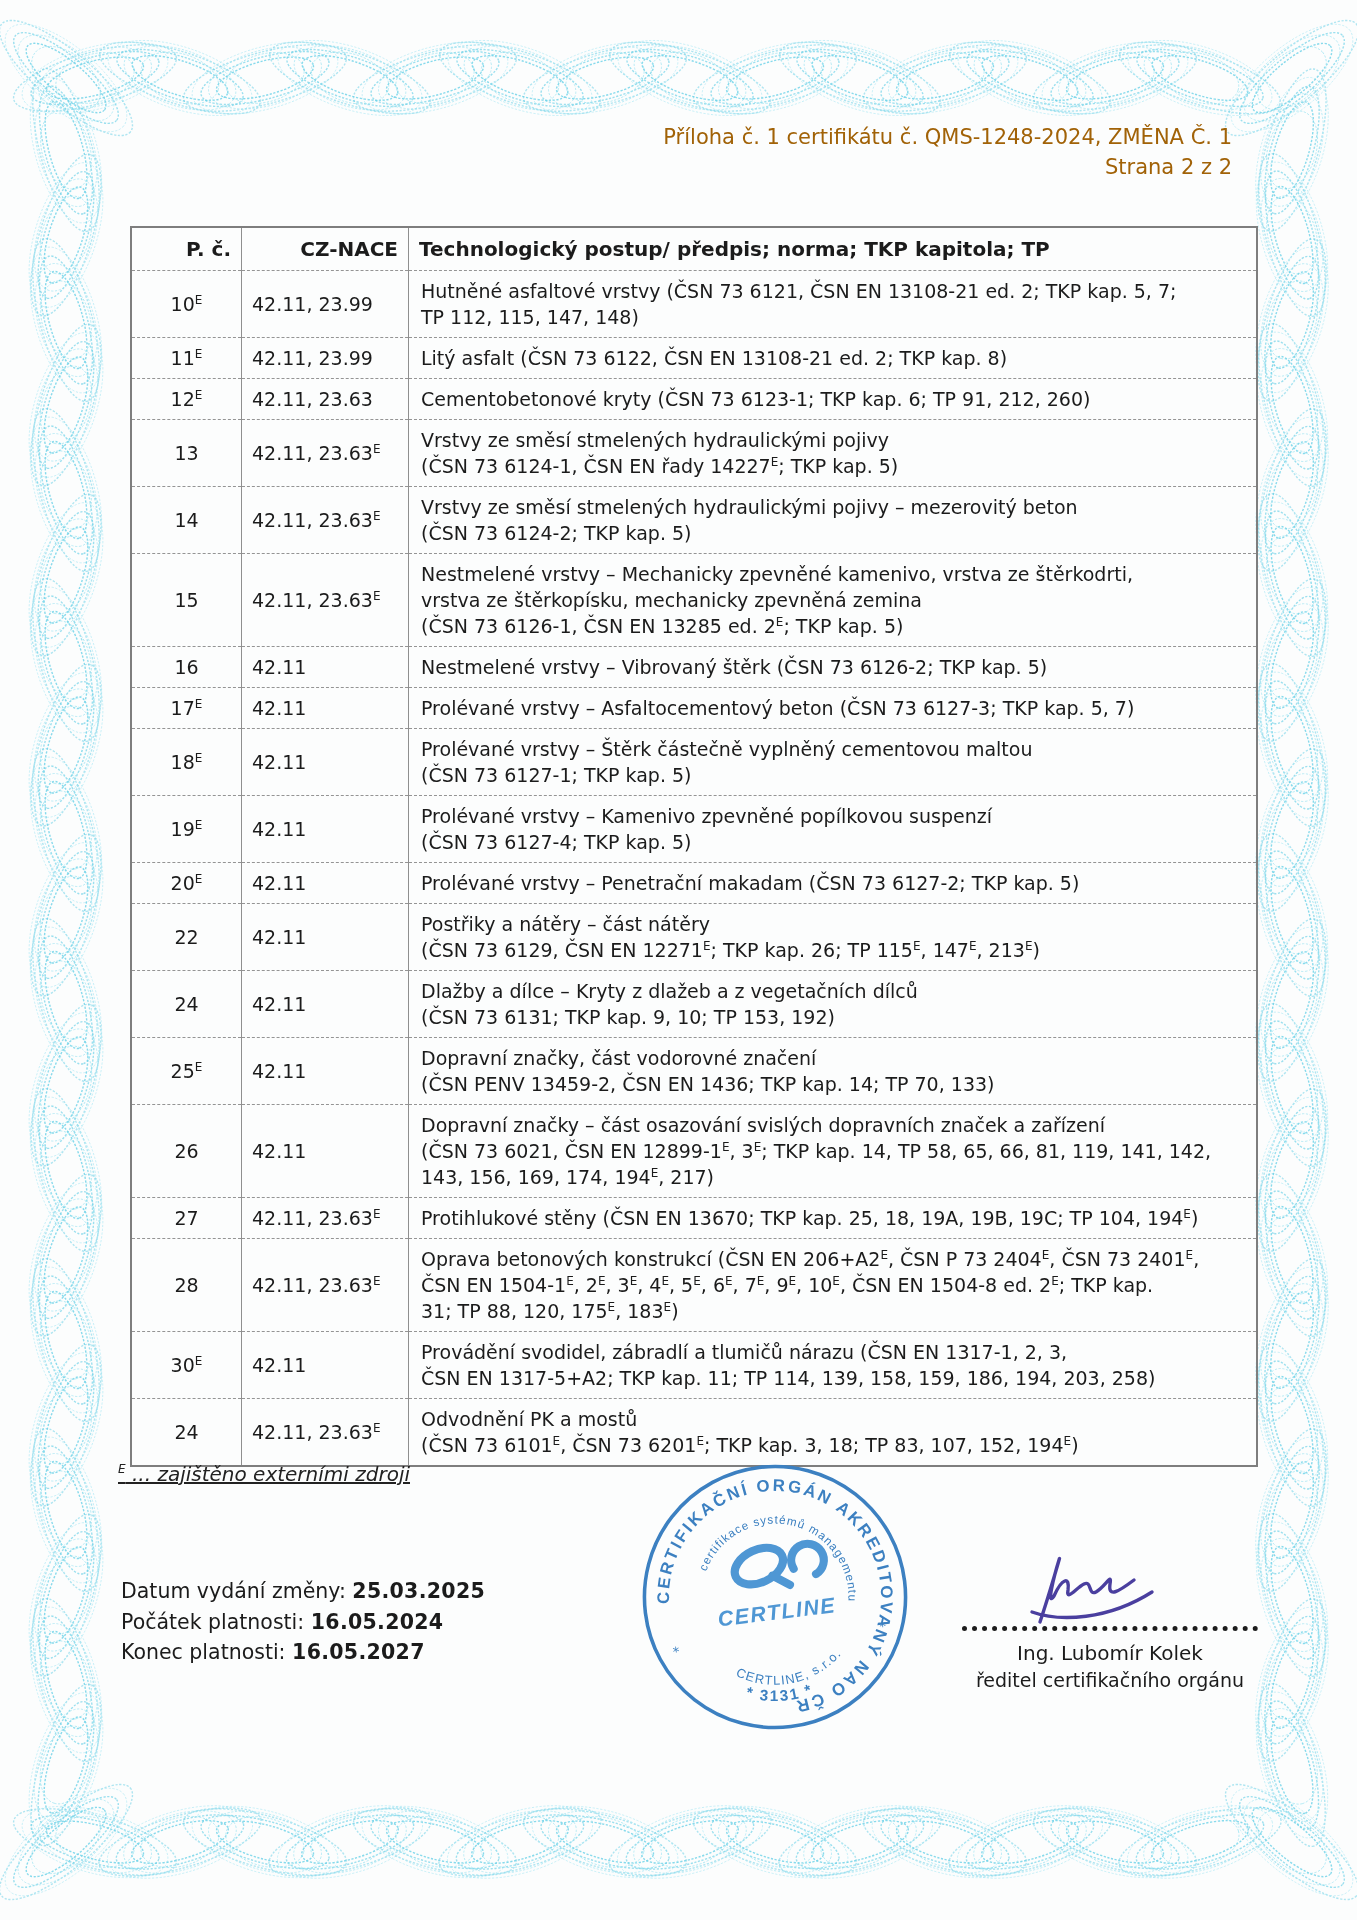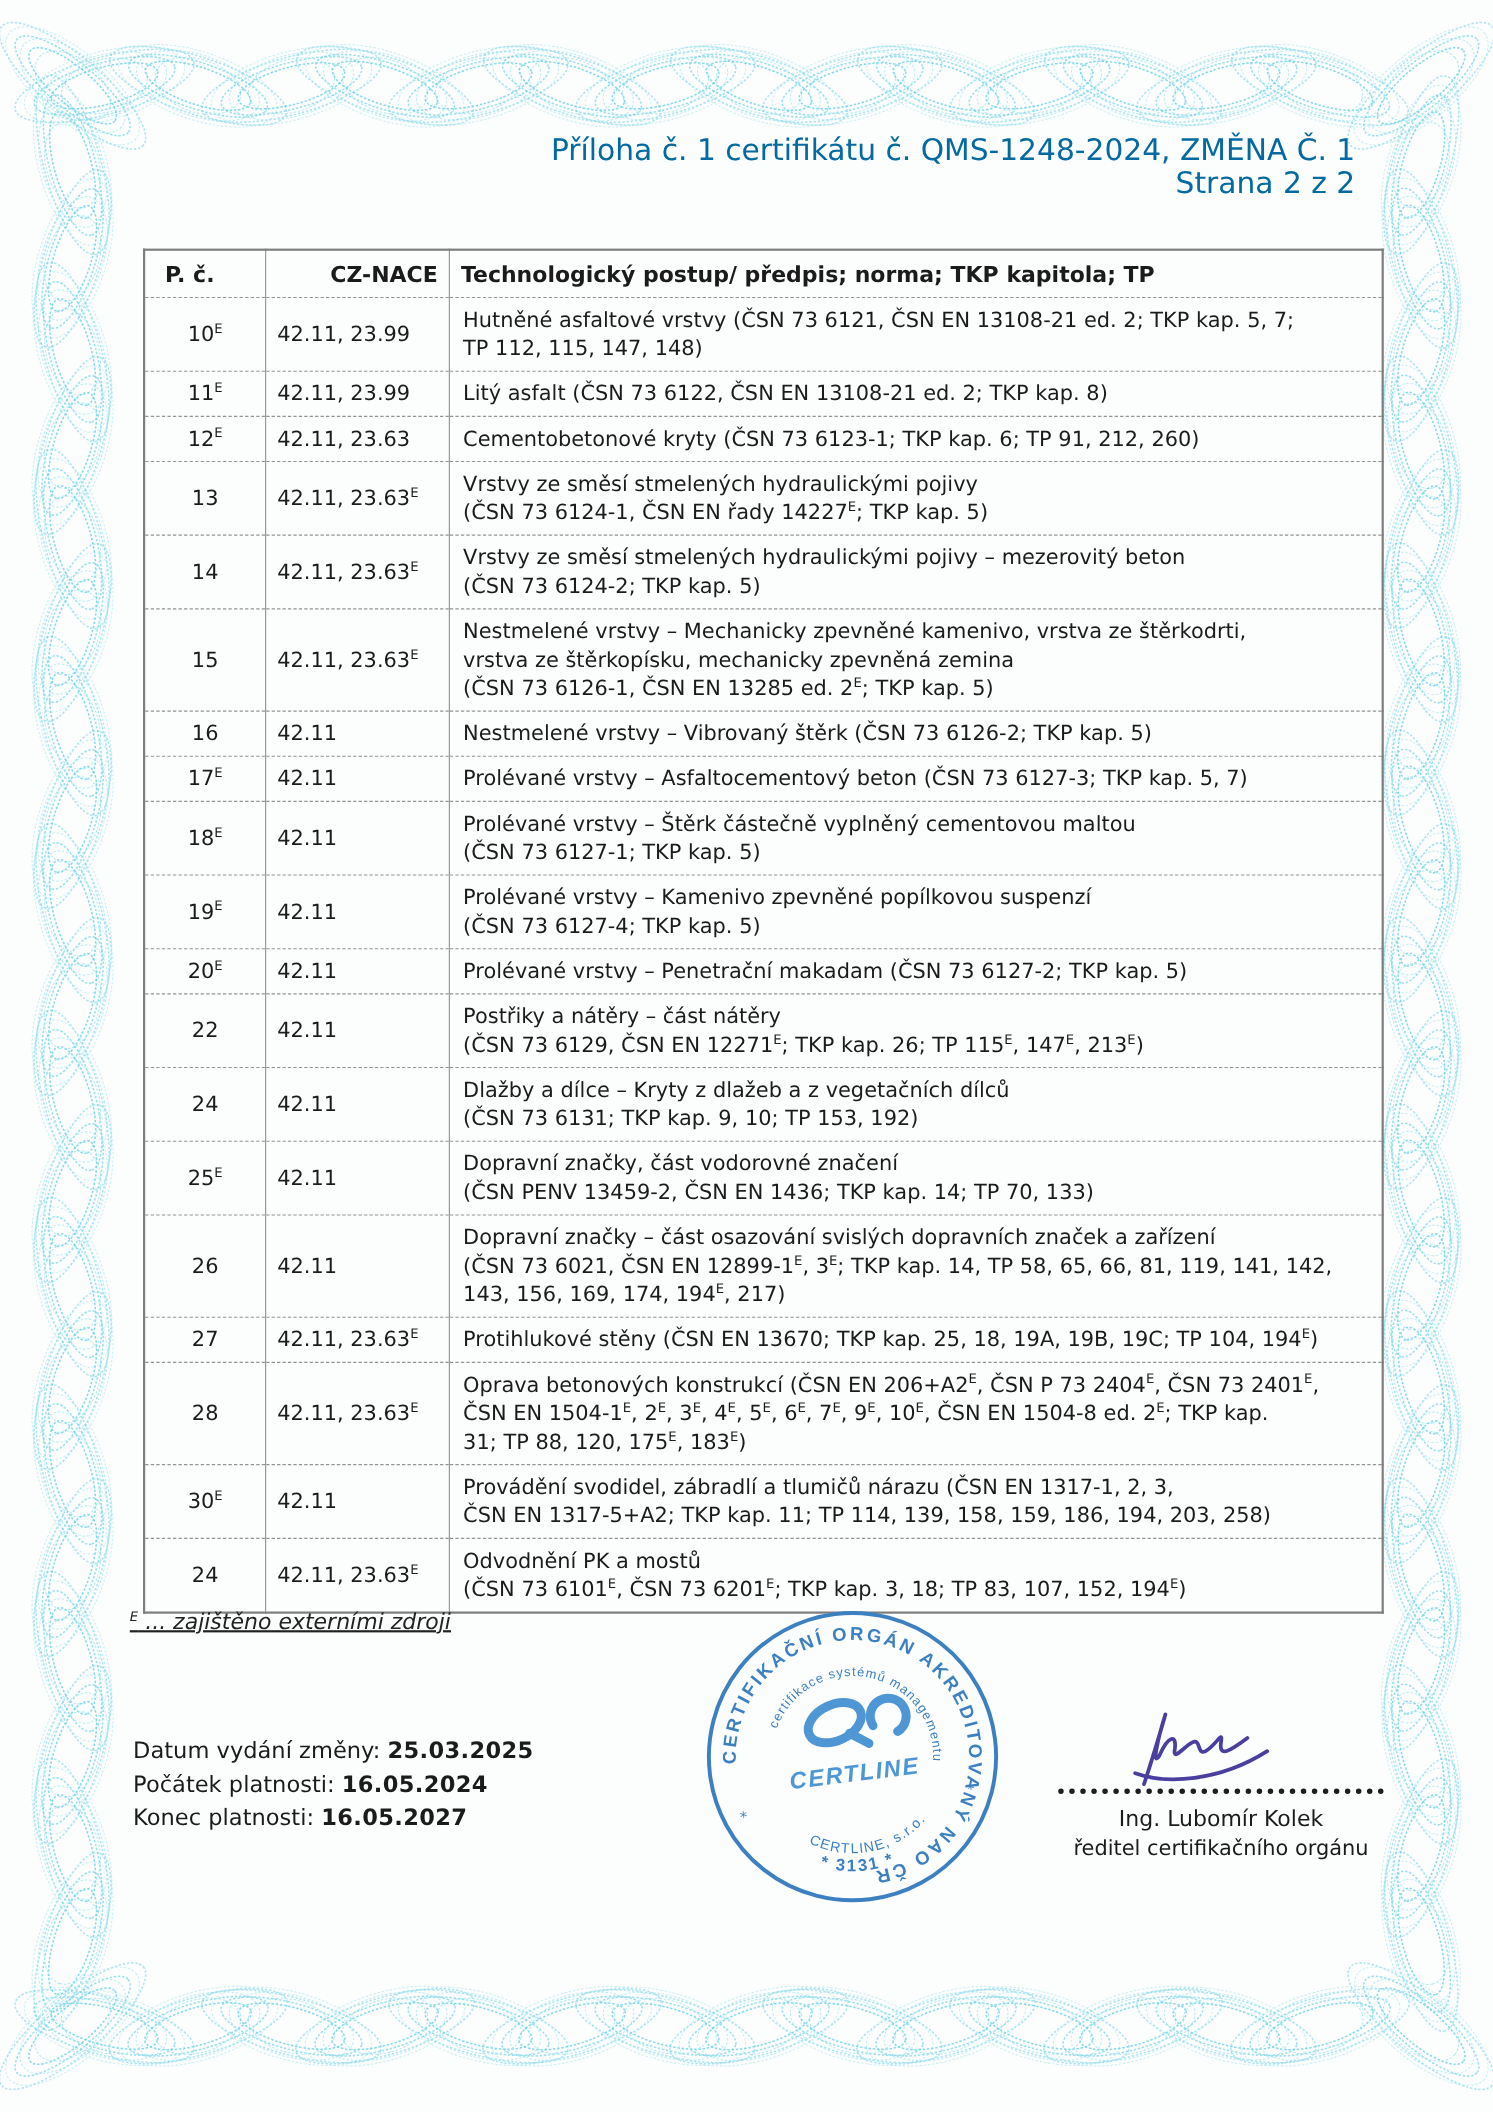--- a/index.html
+++ b/index.html
@@ -3,27 +3,27 @@
 <meta charset="utf-8">
 <style>
   html,body{margin:0;padding:0;}
   body{
     width:1357px;height:1920px;position:relative;overflow:hidden;
     background:#fcfdfd;color:#1b1b1b;
     font-family:"DejaVu Sans","Liberation Sans",sans-serif;
   }
   .guilloche{position:absolute;inset:0;pointer-events:none;}
   .doc-header{position:absolute;top:122px;right:125px;text-align:right;
-    font-size:27px;line-height:30px;color:#0369a1;}
+    font-size:21px;line-height:30px;color:#a16207;}
   .table-wrap{position:absolute;left:130px;top:226px;width:1128px;}
   table{border-collapse:collapse;width:100%;}
   table{border:2px solid #7e7e7e;}
   th,td{border-left:1px solid #8f8f8f;border-top:1px dashed #949494;}
   th{font-size:20px;text-align:left;padding:9px 10px;white-space:nowrap;}
-  th.h1{width:81px;text-align:left;padding-left:18px;}
+  th.h1{width:81px;text-align:right;padding-left:18px;}
   th.h2{width:146px;text-align:right;}
   td{font-size:19px;line-height:26px;vertical-align:middle;}
   td.c1{text-align:center;padding:7px 2px;}
   td.c2{padding:7px 4px 7px 10px;}
   td.c3{padding:7px 8px 7px 12px;}
   sup{font-size:12px;line-height:0;vertical-align:super;}
   .footnote{position:absolute;left:118px;top:1462px;font-size:20px;font-style:italic;color:#222;text-decoration:underline;}
   .dates-block{position:absolute;left:121px;top:1576px;font-size:20.5px;line-height:30.5px;}
   .dates-block b{letter-spacing:.3px;}
   .seal{position:absolute;left:622px;top:1444px;width:306px;height:306px;transform:rotate(-7deg);}

